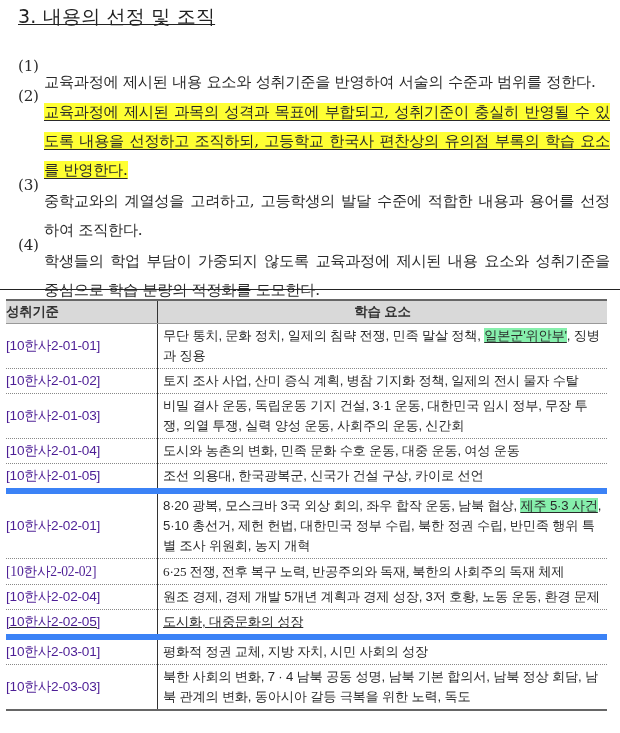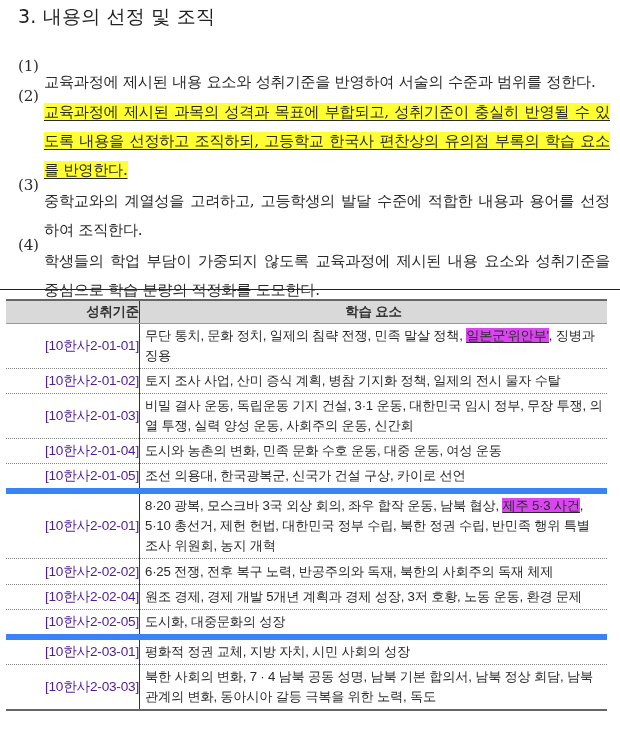--- a/index.html
+++ b/index.html
@@ -17,20 +17,21 @@
     }
     .section-title {
       position: absolute;
       left: 18px;
       top: 4px;
       font-size: 19px;
       font-weight: normal;
       color: #222;
       margin: 0;
       letter-spacing: 0.2px;
+      text-decoration: underline;
     }
     .para {
       position: absolute;
       left: 18px;
       width: 590px;
       font-family: "DejaVu Serif", "Liberation Serif", serif;
       font-size: 15.2px;
       line-height: 29px;
       color: #2a2a2a;
       letter-spacing: -0.3px;
@@ -76,43 +77,43 @@
       background: #d9d9d9;
       font-weight: bold;
       height: 22px;
       padding: 0;
       border-top: 2px solid #666;
       border-bottom: 1px solid #999;
       font-size: 13.4px;
       color: #333;
     }
     table.std th.c1, table.std td.c1 {
-      width: 133px;
+      width: 151px;
       border-right: 1px solid #333;
-      text-align: right;
+      text-align: left;
     }
     table.std td {
       padding: 2px 4px 2px 5px;
       line-height: 20px;
       border-bottom: 1px dotted #888;
       vertical-align: middle;
     }
     table.std td.c1 {
       padding: 0;
       font-size: 13.6px;
       color: #4c1d95;
     }
     table.std tr.group-end td {
       border-bottom: 6px solid #3b82f6;
     }
     table.std tr.last td {
       border-bottom: 2px solid #666;
     }
     .mark {
-      background: #d946ef;
+      background: #86efac;
       text-decoration: underline;
       text-decoration-thickness: 1px;
       text-underline-offset: 2px;
     }
   </style>
 </head>
 <body>
 
 <h2 class="section-title">3. 내용의 선정 및 조직</h2>
 
@@ -163,29 +164,29 @@
       <td>도시와 농촌의 변화, 민족 문화 수호 운동, 대중 운동, 여성 운동</td>
     </tr>
     <tr class="group-end" style="height:23px;">
       <td class="c1">[10한사2-01-05]</td>
       <td>조선 의용대, 한국광복군, 신국가 건설 구상, 카이로 선언</td>
     </tr>
     <tr style="height:62px;">
       <td class="c1">[10한사2-02-01]</td>
       <td><span>8·20 광복, 모스크바 3국 외상 회의, 좌우 합작 운동, 남북 협상, </span><span class="mark">제주 5·3 사건</span><span>, 5·10 총선거, 제헌 헌법, 대한민국 정부 수립, 북한 정권 수립, 반민족 행위 특별 조사 위원회, 농지 개혁</span></td>
     </tr>
-    <tr style="height:26px;">
+    <tr style="height:26px;font-family:Liberation Serif, serif;">
       <td class="c1">[10한사2-02-02]</td>
       <td>6·25 전쟁, 전후 복구 노력, 반공주의와 독재, 북한의 사회주의 독재 체제</td>
     </tr>
     <tr style="height:25px;">
       <td class="c1">[10한사2-02-04]</td>
       <td>원조 경제, 경제 개발 5개년 계획과 경제 성장, 3저 호황, 노동 운동, 환경 문제</td>
     </tr>
-    <tr class="group-end" style="height:27px;">
+    <tr class="group-end" style="height:27px;text-decoration:underline;">
       <td class="c1">[10한사2-02-05]</td>
       <td>도시화, 대중문화의 성장</td>
     </tr>
     <tr style="height:26px;">
       <td class="c1">[10한사2-03-01]</td>
       <td>평화적 정권 교체, 지방 자치, 시민 사회의 성장</td>
     </tr>
     <tr class="last" style="height:43px;">
       <td class="c1">[10한사2-03-03]</td>
       <td>북한 사회의 변화, 7 · 4 남북 공동 성명, 남북 기본 합의서,  남북 정상 회담, 남북 관계의 변화, 동아시아 갈등 극복을 위한 노력, 독도</td>

